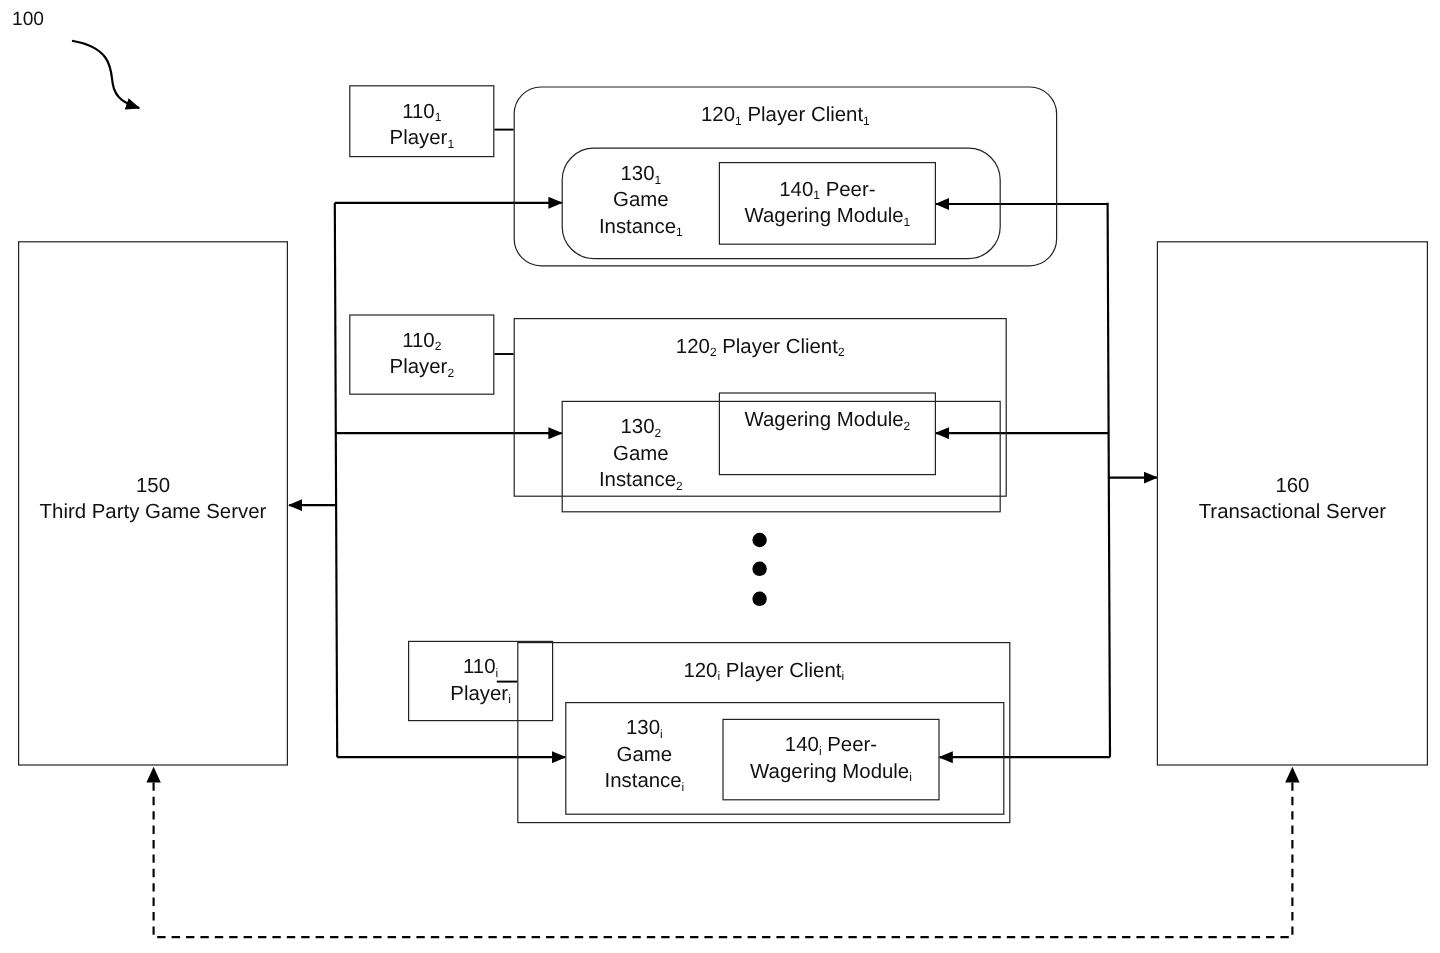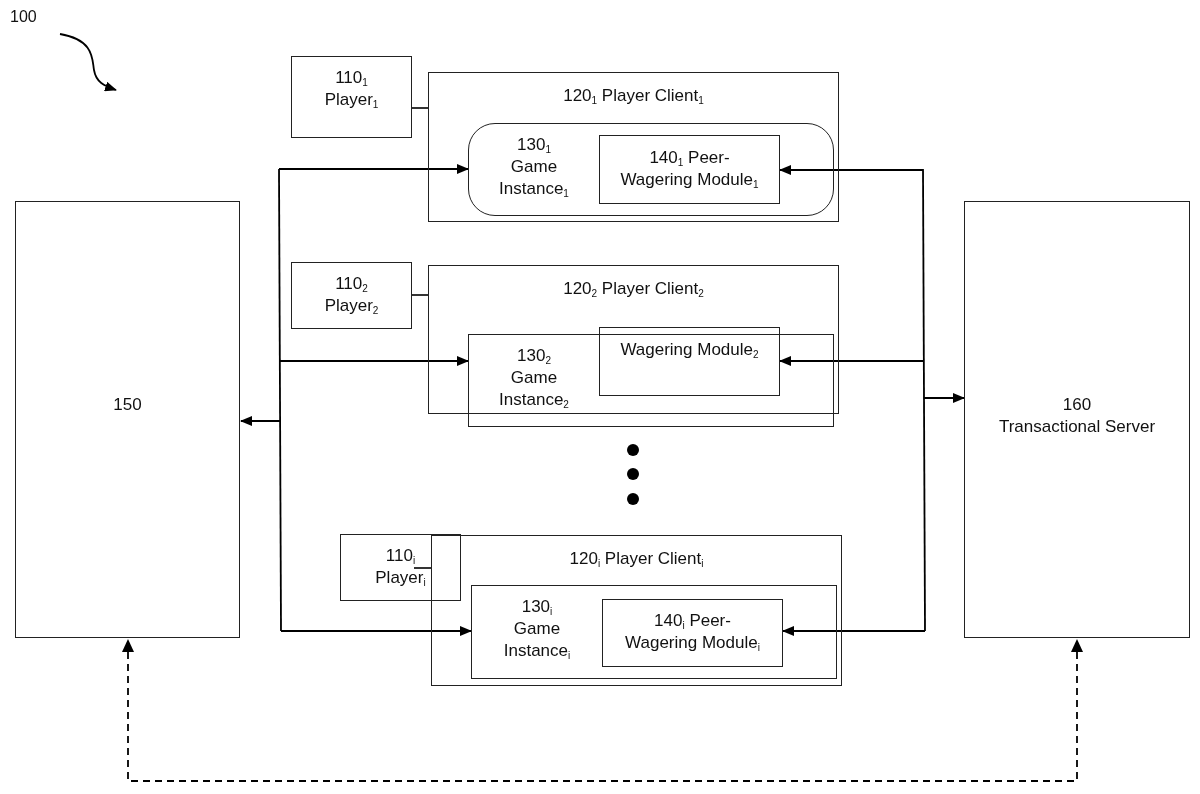--- a/index.html
+++ b/index.html
@@ -43,37 +43,38 @@
   <path d="M128,652 L128,781 L1077,781 L1077,652" fill="none" stroke="#000" stroke-width="1.8" stroke-dasharray="7,5"></path>
   <path d="M122,652 L128,639 L134,652 z" fill="#000"></path>
   <path d="M1071,652 L1077,639 L1083,652 z" fill="#000"></path>
 </svg>
 
 <div class="ref100">100</div>
 
 <div class="box" style="left:15px; top:201px; width:225px; height:437px;">
   <div class="lbl" style="left:0; right:0; top:192px;">
     <div>150</div>
+    <div>Third Party Game Server</div>
   </div>
 </div>
 
 <div class="box" style="left:964px; top:201px; width:226px; height:437px;">
   <div class="lbl" style="left:0; right:0; top:192px;">
     <div>160</div>
     <div>Transactional Server</div>
   </div>
 </div>
 
-<div class="box" style="left:291px; top:56px; width:121px; height:82px;">
+<div class="box" style="left:291px; top:71px; width:121px; height:60px;">
   <div class="lbl" style="left:0; right:0; top:10px;">
     <div><span>110</span><sub>1</sub></div>
     <div><span>Player</span><sub>1</sub></div>
   </div>
 </div>
-<div class="box" style="left:428px; top:72px; width:411px; height:150px;">
+<div class="box" style="left:428px; top:72px; width:453px; height:150px;border-radius:23px;">
   <div class="lbl" style="left:0; right:0; top:12px;"><span>120</span><sub>1</sub> <span>Player Client</span><sub>1</sub></div>
 </div>
 <div class="box" style="left:468px; top:123px; width:366px; height:93px;border-radius:27px;">
   <div class="lbl" style="left:6px; width:118px; top:10px;">
     <div><span>130</span><sub>1</sub></div>
     <div>Game</div>
     <div><span>Instance</span><sub>1</sub></div>
   </div>
 </div>
 <div class="box" style="left:599px; top:135px; width:181px; height:69px;">

